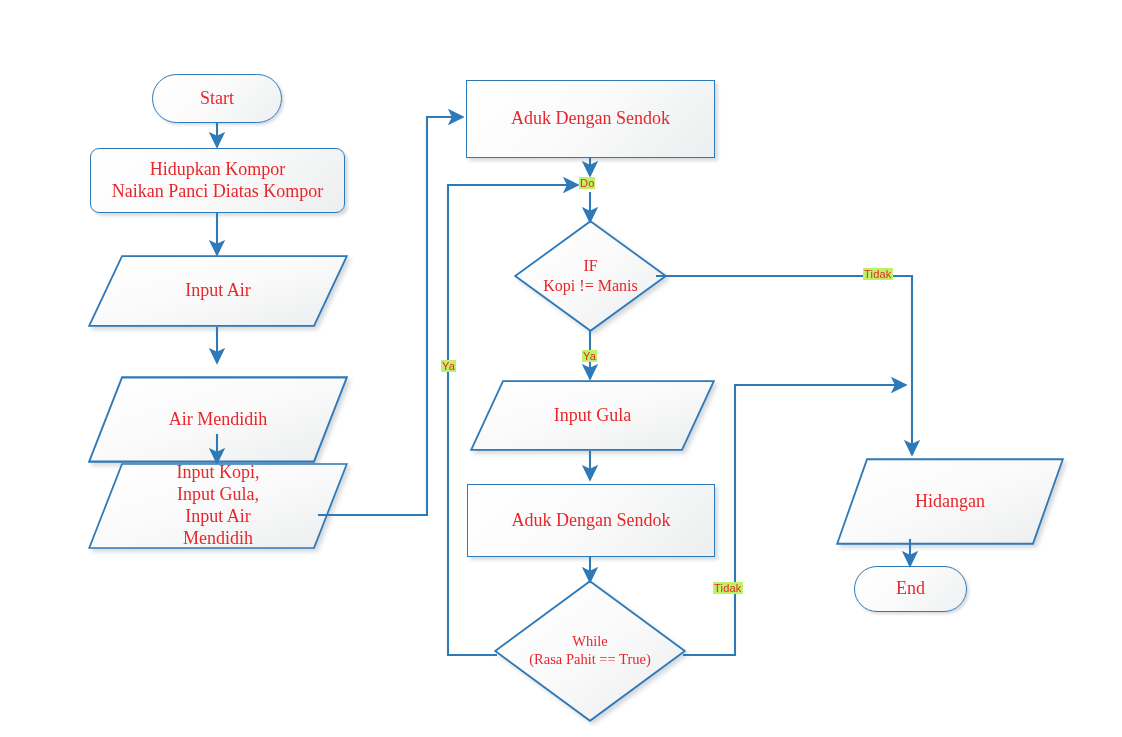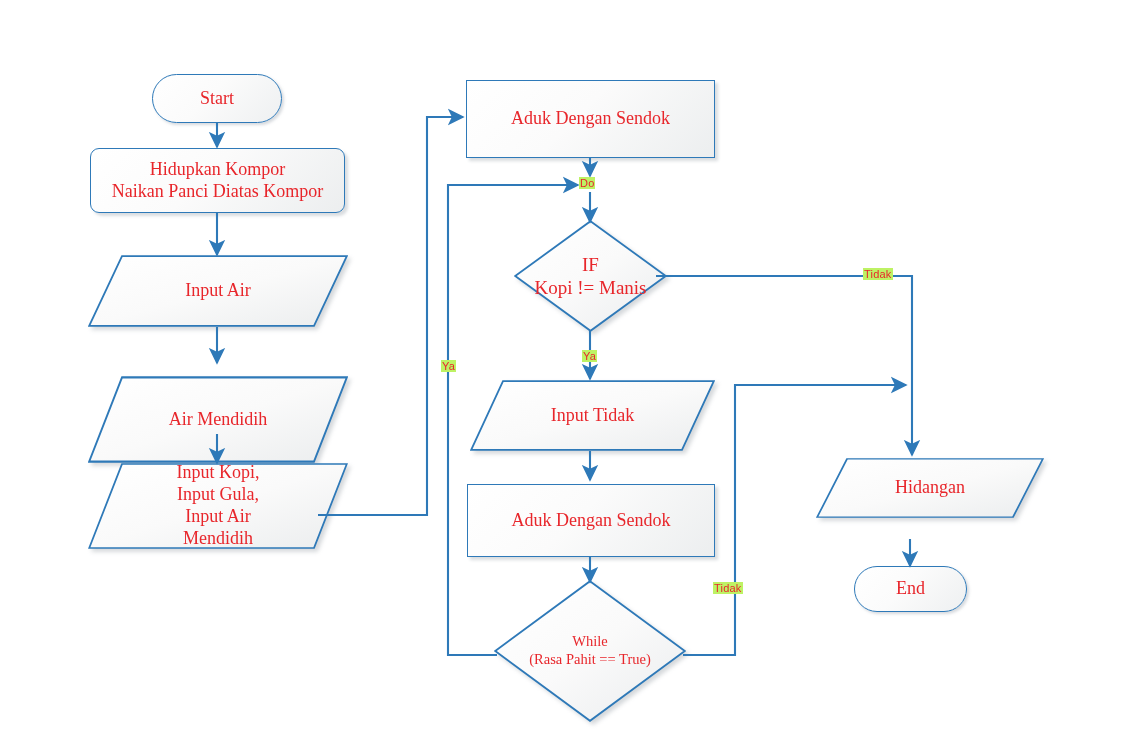--- a/index.html
+++ b/index.html
@@ -146,44 +146,44 @@
     <svg viewBox="0 0 153 112" preserveAspectRatio="none">
       <defs>
           <linearGradient id="g2" x1="0" y1="0" x2="1" y2="1">
         <stop offset="0%" stop-color="#ffffff"></stop>
             <stop offset="50%" stop-color="#fafafa"></stop>
             <stop offset="100%" stop-color="#eaecee"></stop>
       </linearGradient>
         </defs>
       <polygon points="76.5,1.2 151.8,56 76.5,110.8 1.2,56" fill="url(#g2)" stroke="#2E79B8" stroke-width="1.8"></polygon>
     </svg>
-    <div class="nodetext" style="font-size:19px;">IF
+    <div class="nodetext" style="font-size:16px;">IF
 Kopi != Manis</div>
   </div>
 
   <div class="node io" style="left:470px;top:380px;width:245px;height:71px;">
     <svg viewBox="0 0 245 71" preserveAspectRatio="none">
       <polygon points="33,1.2 243.8,1.2 212,69.8 1.2,69.8" fill="url(#g1)" stroke="#2E79B8" stroke-width="1.8"></polygon>
     </svg>
-    <div class="nodetext">Input Tidak</div>
+    <div class="nodetext">Input Gula</div>
   </div>
 
   <div class="node proc" style="left:467px;top:484px;width:248px;height:73px;">
     <div class="nodetext">Aduk Dengan Sendok</div>
   </div>
 
   <div class="node dec" style="left:494px;top:580px;width:192px;height:142px;">
     <svg viewBox="0 0 192 142" preserveAspectRatio="none">
       <polygon points="96,1.2 190.8,71 96,140.8 1.2,71" fill="url(#g2)" stroke="#2E79B8" stroke-width="1.8"></polygon>
     </svg>
     <div class="nodetext" style="font-size:14.5px;">While
 (Rasa Pahit == True)</div>
   </div>
 
-  <div class="node io" style="left:816px;top:458px;width:228px;height:60px;">
+  <div class="node io" style="left:836px;top:458px;width:228px;height:87px;">
     <svg viewBox="0 0 228 81" preserveAspectRatio="none">
       <polygon points="31,1.2 226.8,1.2 197,79.8 1.2,79.8" fill="url(#g1)" stroke="#2E79B8" stroke-width="1.8"></polygon>
     </svg>
     <div class="nodetext">Hidangan</div>
   </div>
 
   <div class="node term" style="left:854px;top:566px;width:113px;height:46px;">
     <div class="nodetext">End</div>
   </div>
 

